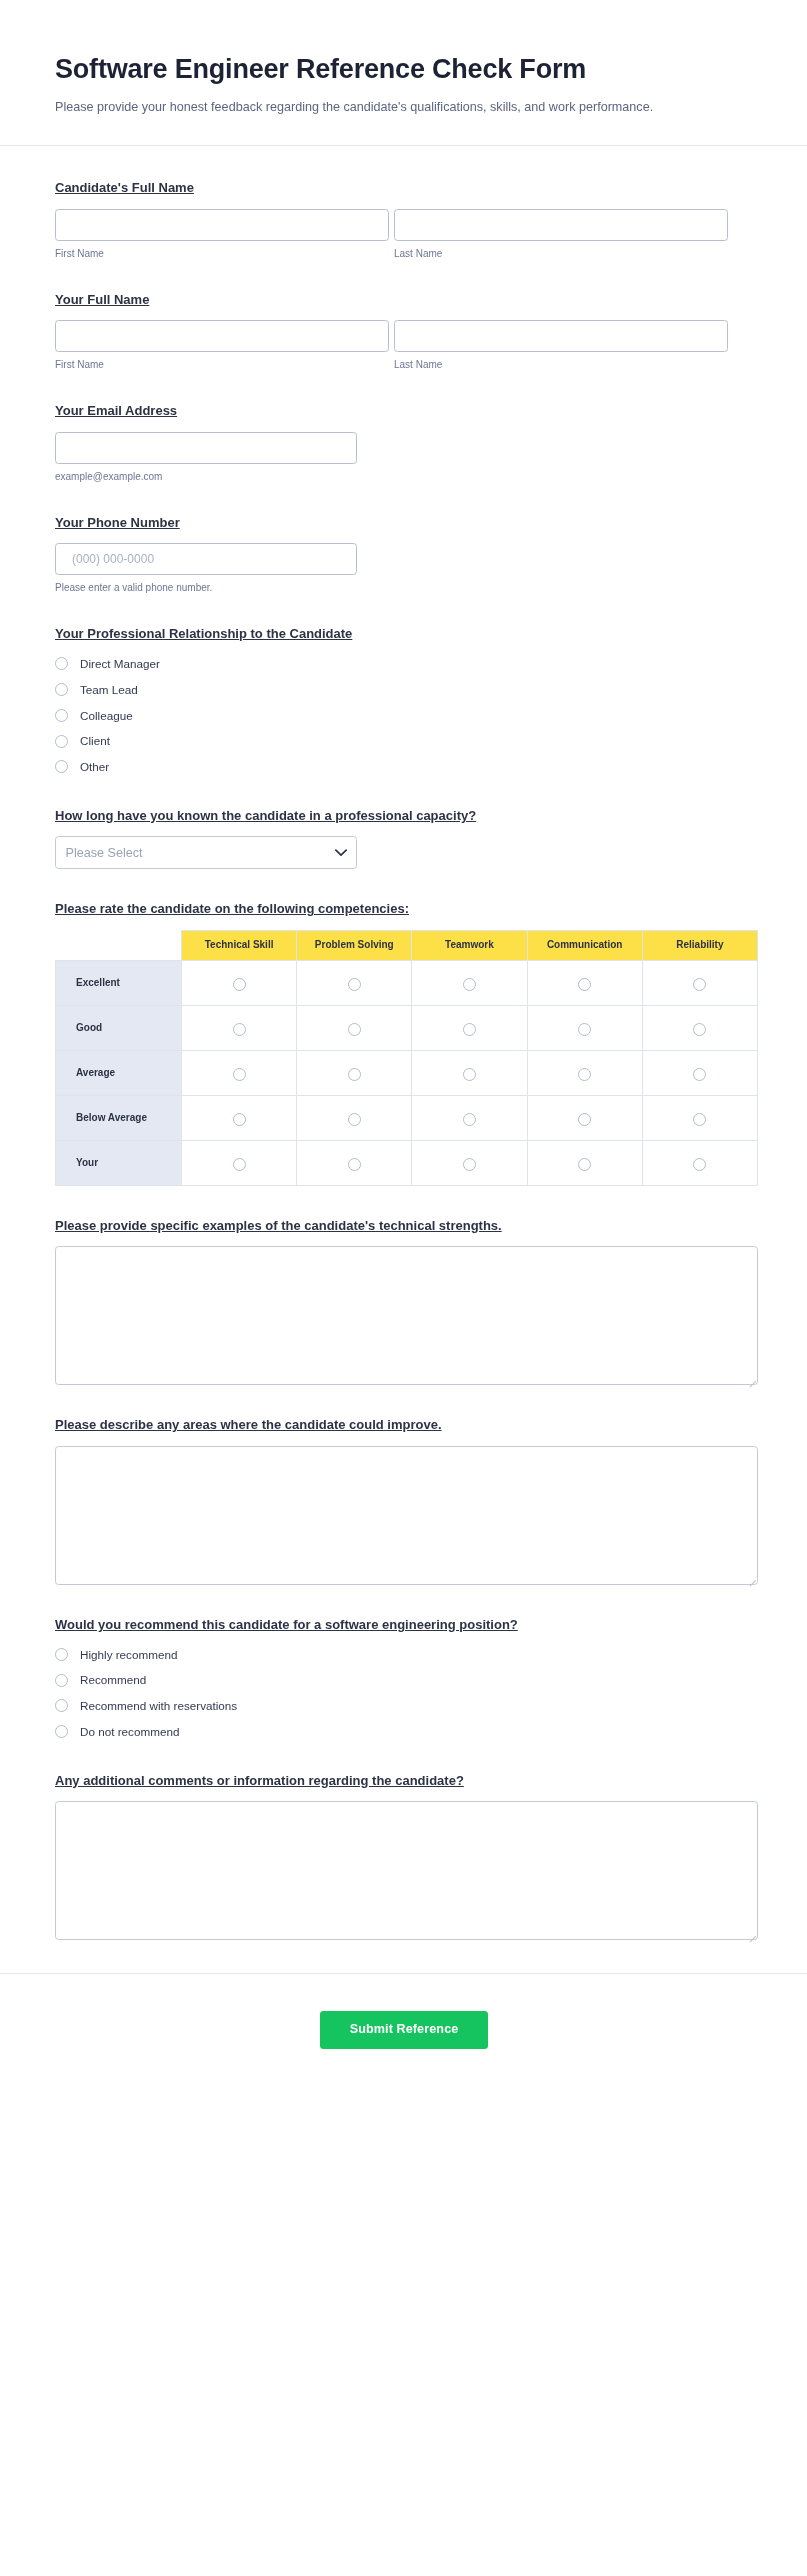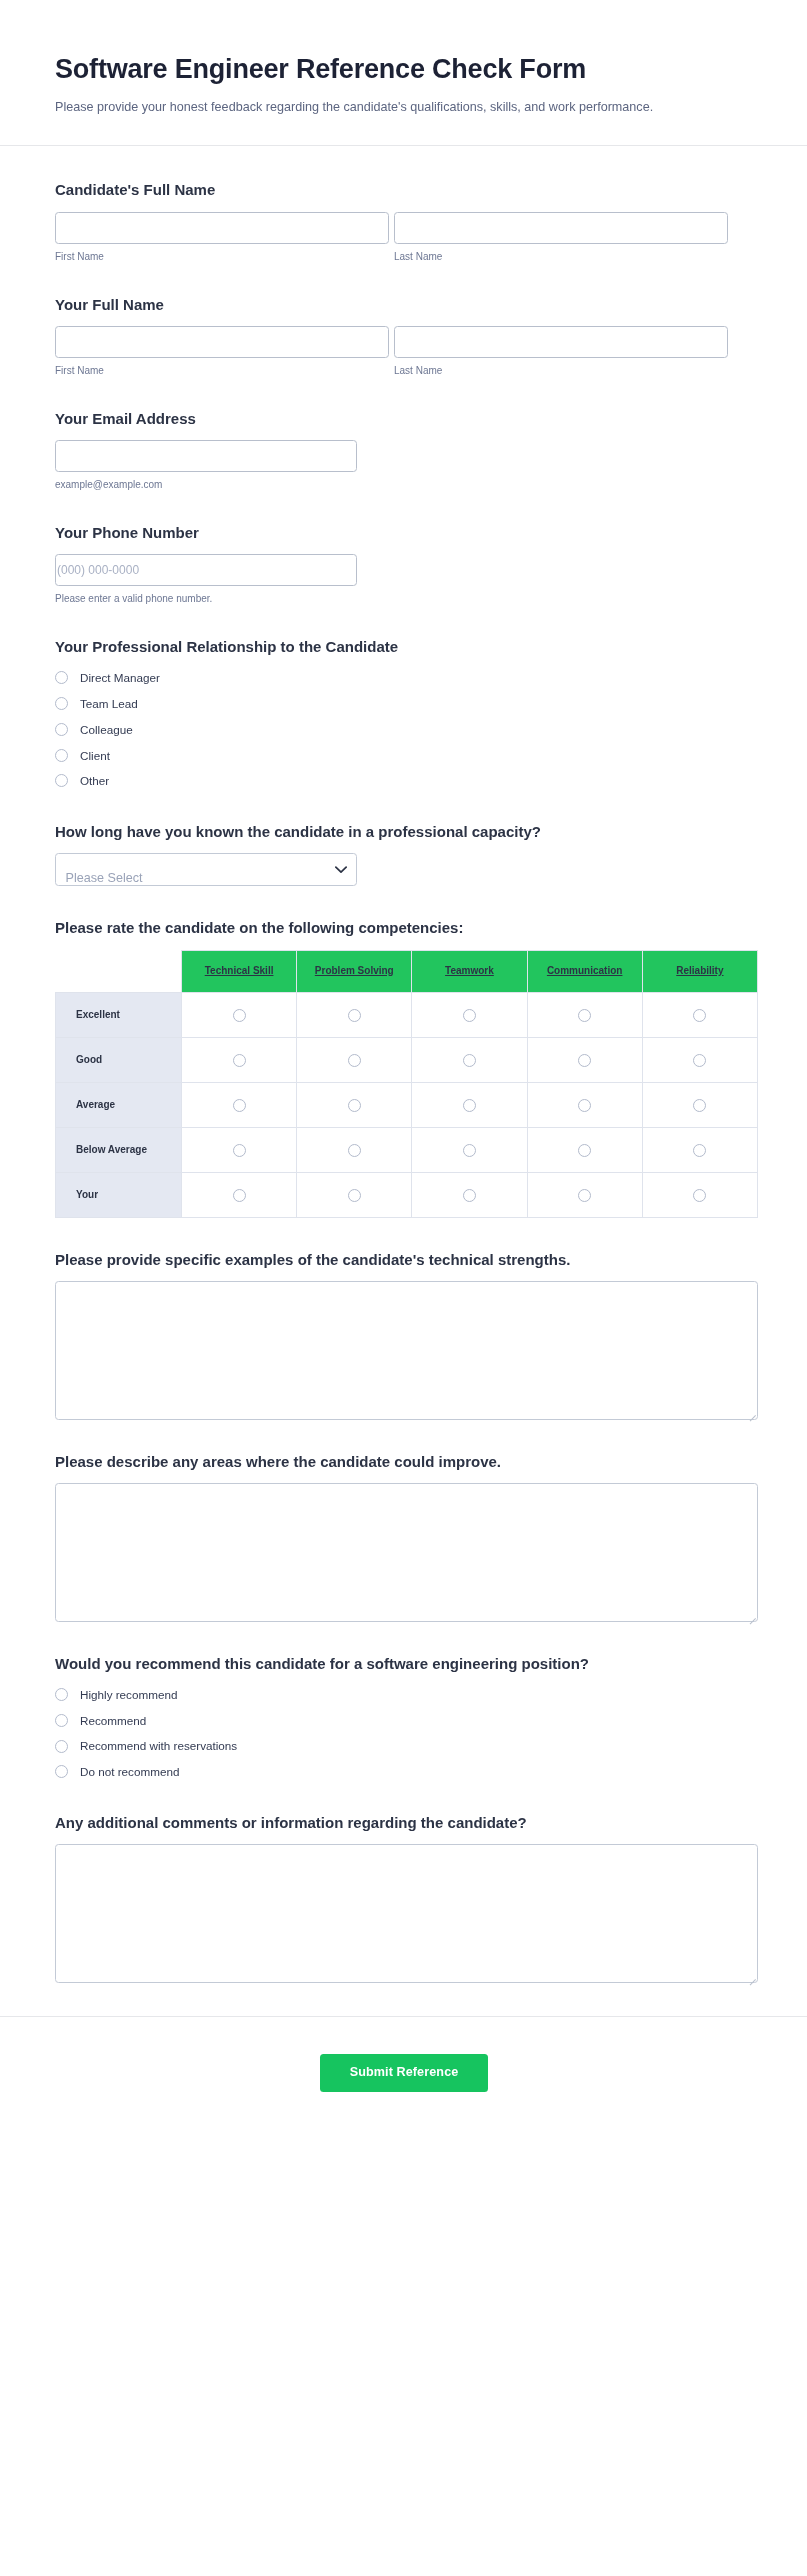--- a/index.html
+++ b/index.html
@@ -44,43 +44,44 @@
 
   
   .form-body {
     padding: 33px 55px 0 55px;
   }
   .field-block {
     margin-bottom: 31px;
   }
   .field-label {
     display: block;
-    font-size: 15px;
+    font-size: 13px;
     font-weight: bold;
     color: #2c3345;
     margin: 0 0 11.3px 0;
     line-height: 1.4;
+    text-decoration: underline;
   }
   .sub-label {
     display: block;
     font-size: 10px;
     color: #6d7793;
     margin-top: 6px;
     line-height: 1.3;
     font-weight: normal;
   }
 
   
   .text-input {
     width: 100%;
     height: 32px;
     border: 0.9px solid #b8bfcc;
     border-radius: 3.5px;
     background: #fff;
-    padding: 0 1px;
+    padding: 0 16px;
     font-family: "Liberation Sans", sans-serif;
     font-size: 12px;
     color: #2c3345;
     outline: none;
   }
   .text-input::placeholder { color: #a9b1c4; }
 
   .two-col {
     display: flex;
     gap: 5px;
@@ -120,21 +121,21 @@
     height: 33px;
   }
   .select-box {
     width: 100%;
     height: 100%;
     border: 0.9px solid #c3cad6;
     border-radius: 3.5px;
     background: #fff;
     padding: 0 29.5px 0 9.6px;
     display: flex;
-    align-items: flex-end;
+    align-items: center;
     font-size: 12.6px;
     color: #9aa3b8;
     cursor: pointer;
   }
   .select-chevron {
     position: absolute;
     right: 10.4px;
     top: 50%;
     transform: translateY(-50%);
     pointer-events: none;
@@ -153,28 +154,27 @@
     border: 0.9px solid #dfe3ec;
     text-align: center;
     vertical-align: middle;
   }
   table.matrix th.corner {
     border: none;
     background: transparent;
     width: 126px;
   }
   table.matrix thead th.colhead {
-    background: #22c55e;
+    background: #fde047;
     color: #2c3345;
     font-size: 10px;
     font-weight: bold;
-    height: 42px;
+    height: 30px;
     padding: 3.5px 2.6px;
     line-height: 1.25;
-    text-decoration: underline;
   }
   table.matrix td.rowhead {
     background: #e4e8f2;
     color: #2c3345;
     font-size: 10px;
     font-weight: bold;
     text-align: left;
     padding: 0 0 0 20px;
     width: 126px;
     height: 45px;

